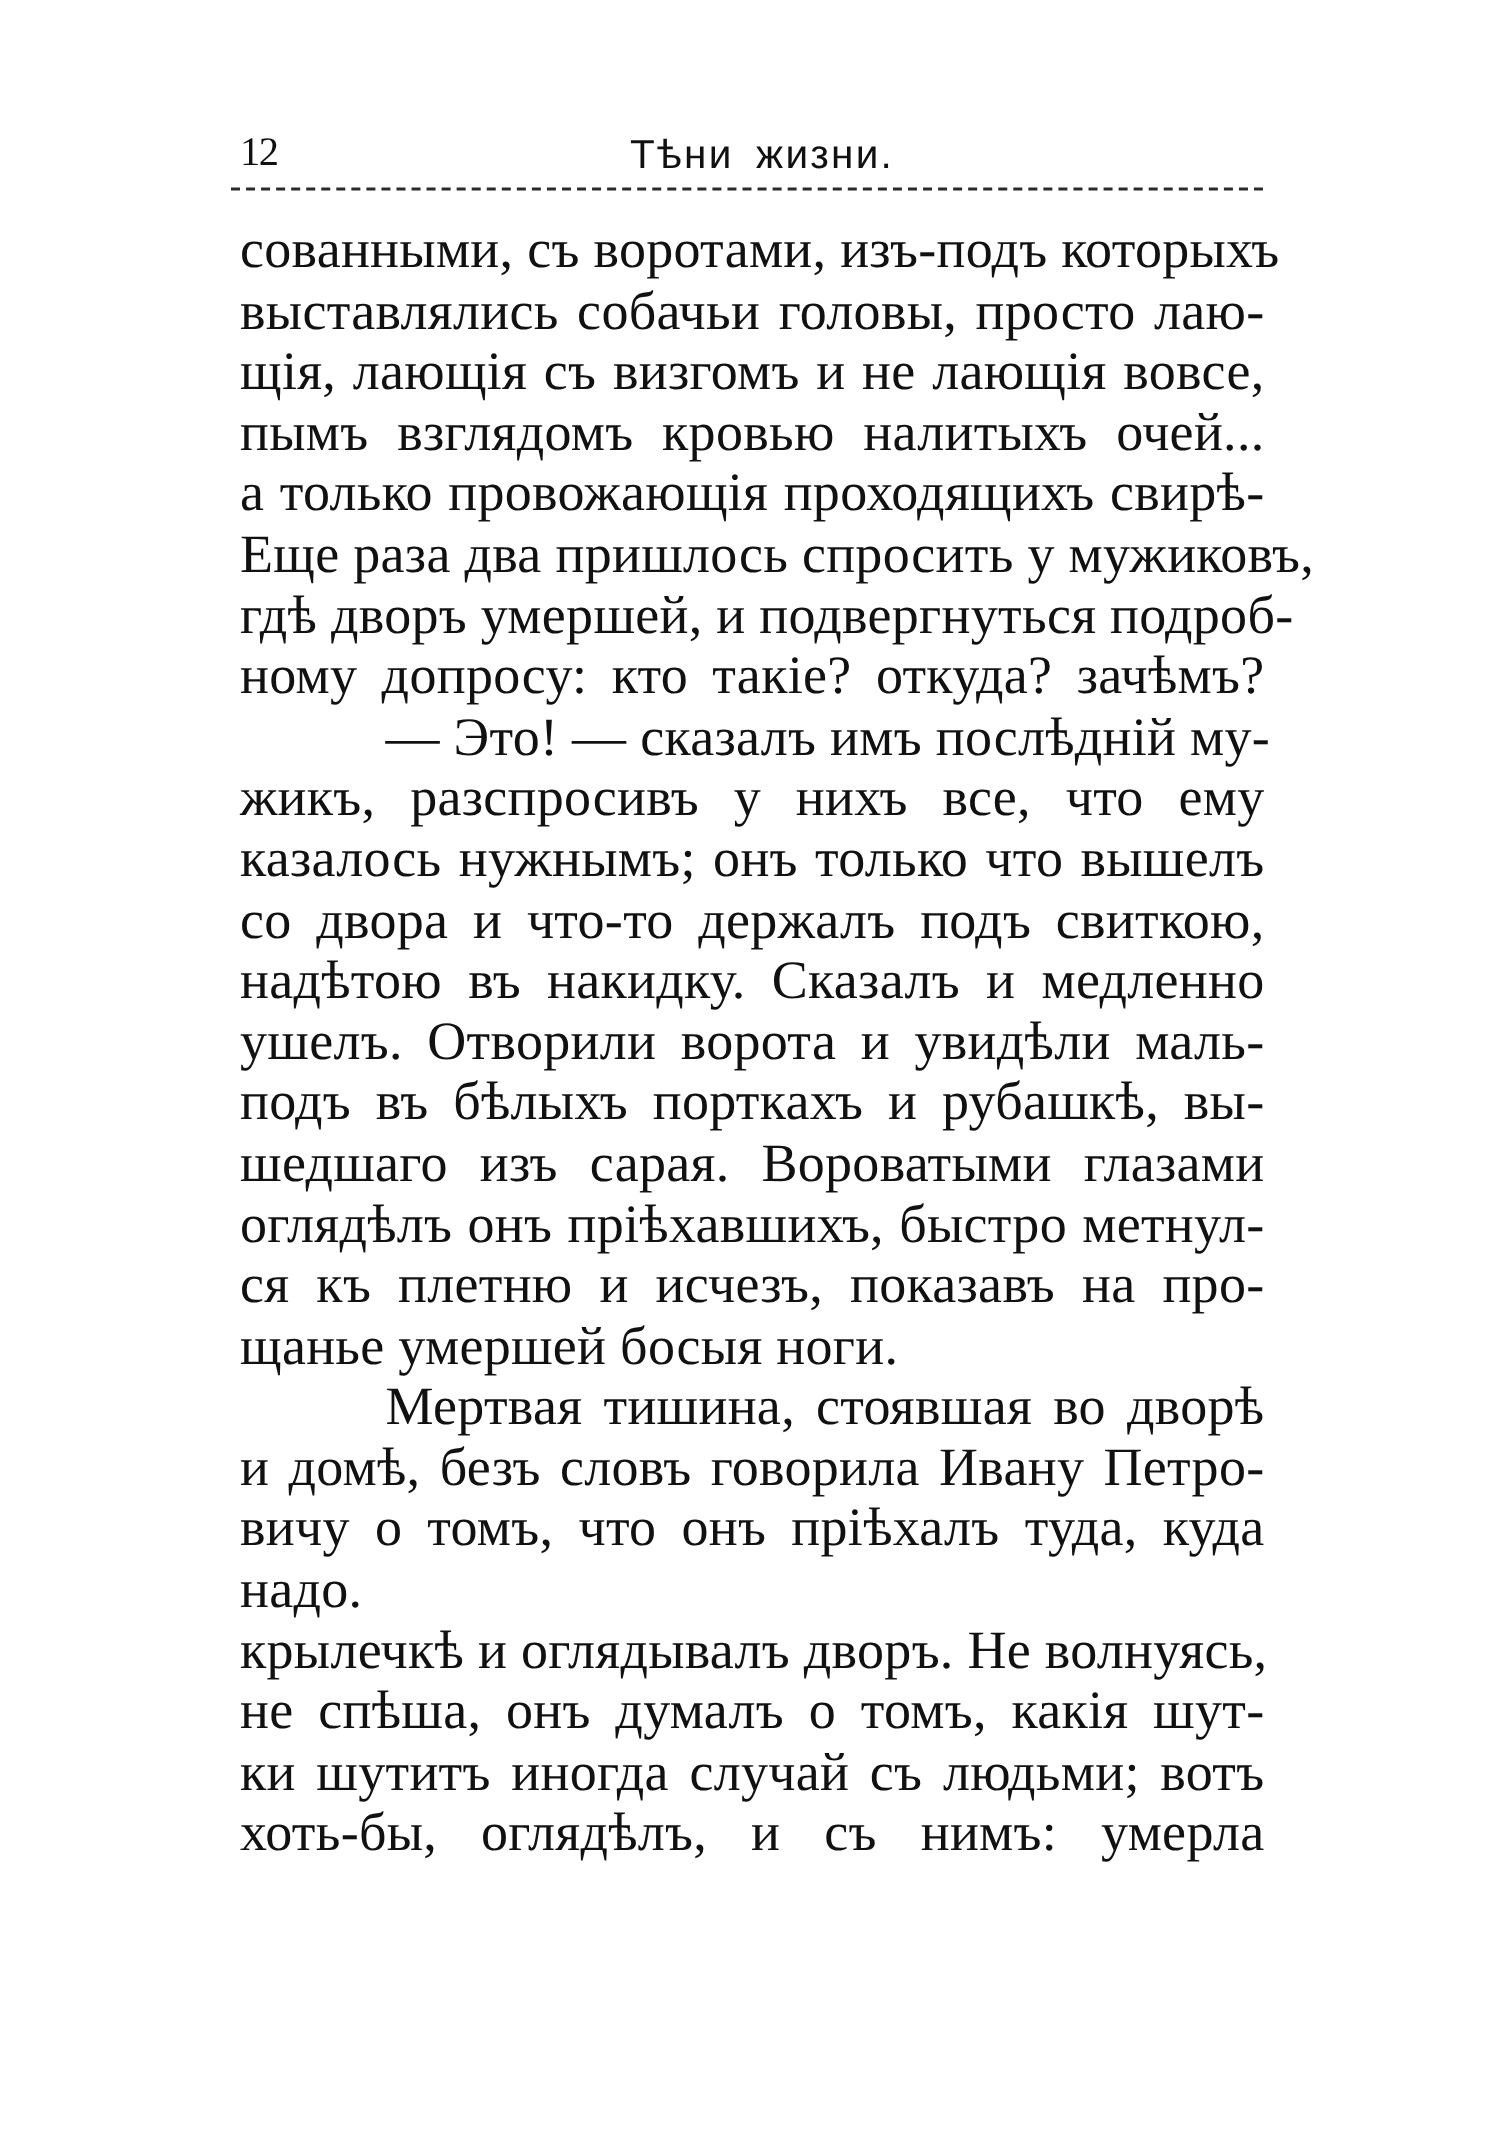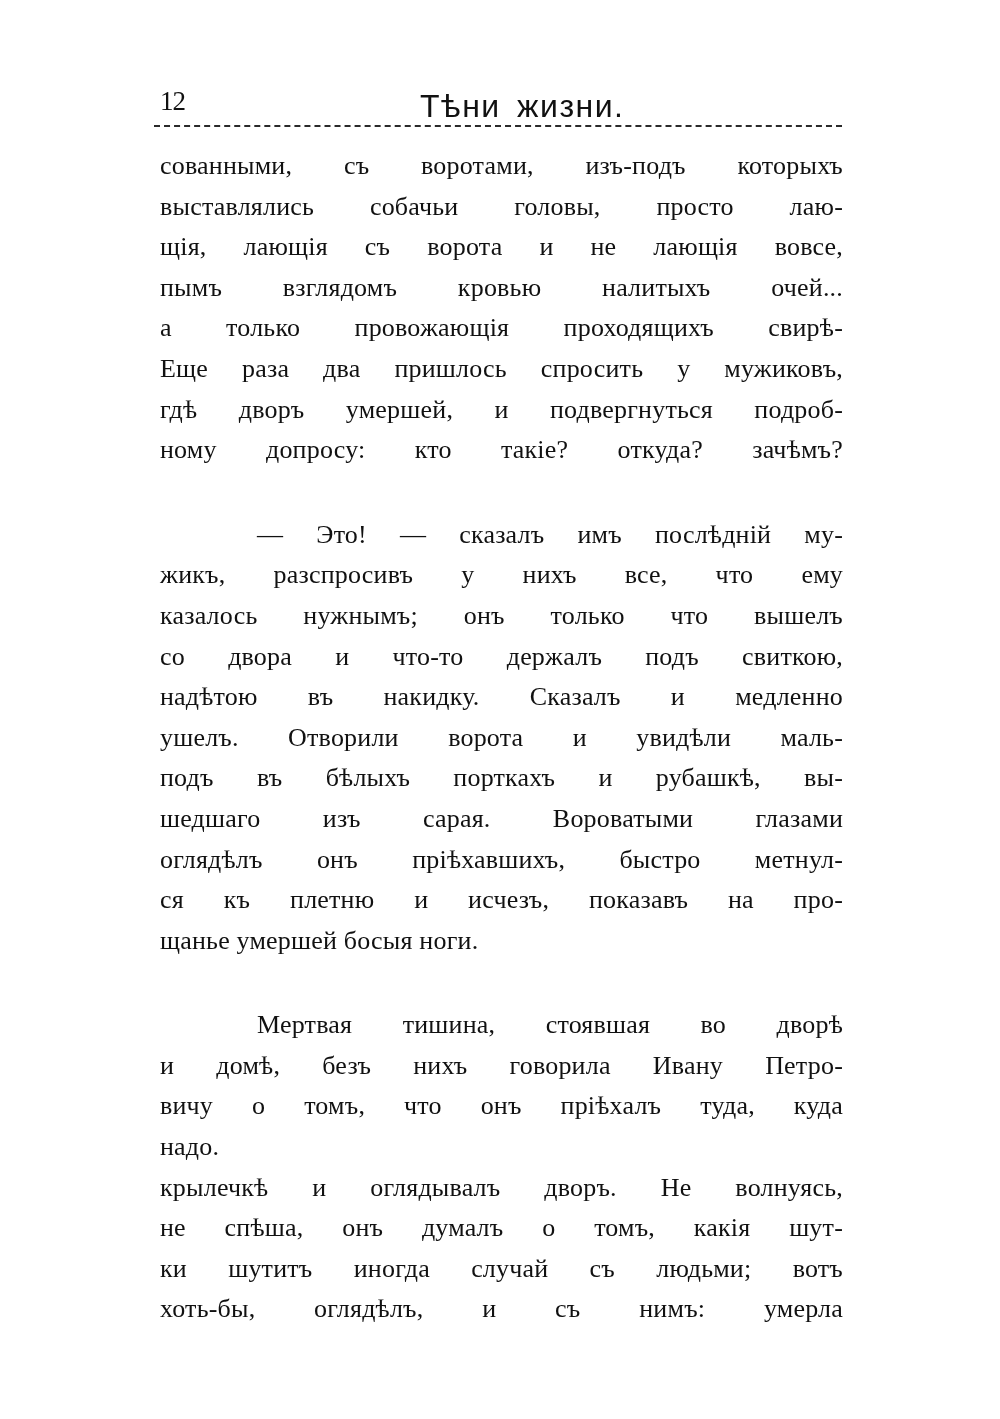--- a/index.html
+++ b/index.html
@@ -33,21 +33,21 @@
     left: 0;
     top: 0;
     font-size: 27px;
     font-family: "Liberation Serif", serif;
     letter-spacing: -1px;
   }
   .running-title {
     position: absolute;
     left: 260px;
     top: 2px;
-    font-size: 32px;
+    font-size: 27px;
     font-family: "Liberation Sans", sans-serif;
     letter-spacing: 1.5px;
     word-spacing: 6px;
   }
   .rule {
     position: absolute;
     left: -6px;
     top: 125px;
     width: 688px;
     height: 0;
@@ -55,67 +55,66 @@
   }
   .body-text {
     position: absolute;
     top: 146px;
     left: 0;
     width: 683px;
   }
   .line {
     height: 40.6px;
     line-height: 40.6px;
-    font-size: 26px;
+    font-size: 36px;
     font-family: "Liberation Serif", serif;
     white-space: nowrap;
     text-align: justify;
     text-align-last: justify;
     letter-spacing: 0.2px;
   }
   .line.last {
     text-align-last: left;
   }
   .line.indent {
     padding-left: 97px;
-    margin-top: 44px;
   }
 </style>
 </head>
 <body>
 
 <div class="page">
   <div class="header">
     <span class="page-number">12</span>
     <span class="running-title">Тѣни жизни.</span>
   </div>
   <div class="rule"></div>
 
   <div class="body-text" id="body-text">
       <div class="line">сованными, съ воротами, изъ-подъ которыхъ</div>
       <div class="line">выставлялись собачьи головы, просто лаю-</div>
-      <div class="line">щія, лающія съ ворота и не лающія вовсе,</div>
+      <div class="line">щія, лающія съ визгомъ и не лающія вовсе,</div>
       <div class="line">пымъ взглядомъ кровью налитыхъ очей...</div>
       <div class="line">а только провожающія проходящихъ свирѣ-</div>
       <div class="line">Еще раза два пришлось спросить у мужиковъ,</div>
       <div class="line">гдѣ дворъ умершей, и подвергнуться подроб-</div>
       <div class="line">ному допросу: кто такіе? откуда? зачѣмъ?</div>
       <div class="line indent">— Это! — сказалъ имъ послѣдній му-</div>
       <div class="line">жикъ, разспросивъ у нихъ все, что ему</div>
       <div class="line">казалось нужнымъ; онъ только что вышелъ</div>
       <div class="line">со двора и что-то держалъ подъ свиткою,</div>
       <div class="line">надѣтою въ накидку. Сказалъ и медленно</div>
       <div class="line">ушелъ. Отворили ворота и увидѣли маль-</div>
       <div class="line">подъ въ бѣлыхъ порткахъ и рубашкѣ, вы-</div>
       <div class="line">шедшаго изъ сарая. Вороватыми глазами</div>
       <div class="line">оглядѣлъ онъ пріѣхавшихъ, быстро метнул-</div>
       <div class="line">ся къ плетню и исчезъ, показавъ на про-</div>
       <div class="line last">щанье умершей босыя ноги.</div>
       <div class="line indent">Мертвая тишина, стоявшая во дворѣ</div>
-      <div class="line">и домѣ, безъ нихъ говорила Ивану Петро-</div>
+      <div class="line">и домѣ, безъ словъ говорила Ивану Петро-</div>
       <div class="line">вичу о томъ, что онъ пріѣхалъ туда, куда</div>
       <div class="line last">надо.</div>
       <div class="line">крылечкѣ и оглядывалъ дворъ. Не волнуясь,</div>
       <div class="line">не спѣша, онъ думалъ о томъ, какія шут-</div>
       <div class="line">ки шутитъ иногда случай съ людьми; вотъ</div>
       <div class="line">хоть-бы, оглядѣлъ, и съ нимъ: умерла</div>
     </div>
 </div>
 
 </body></html>

